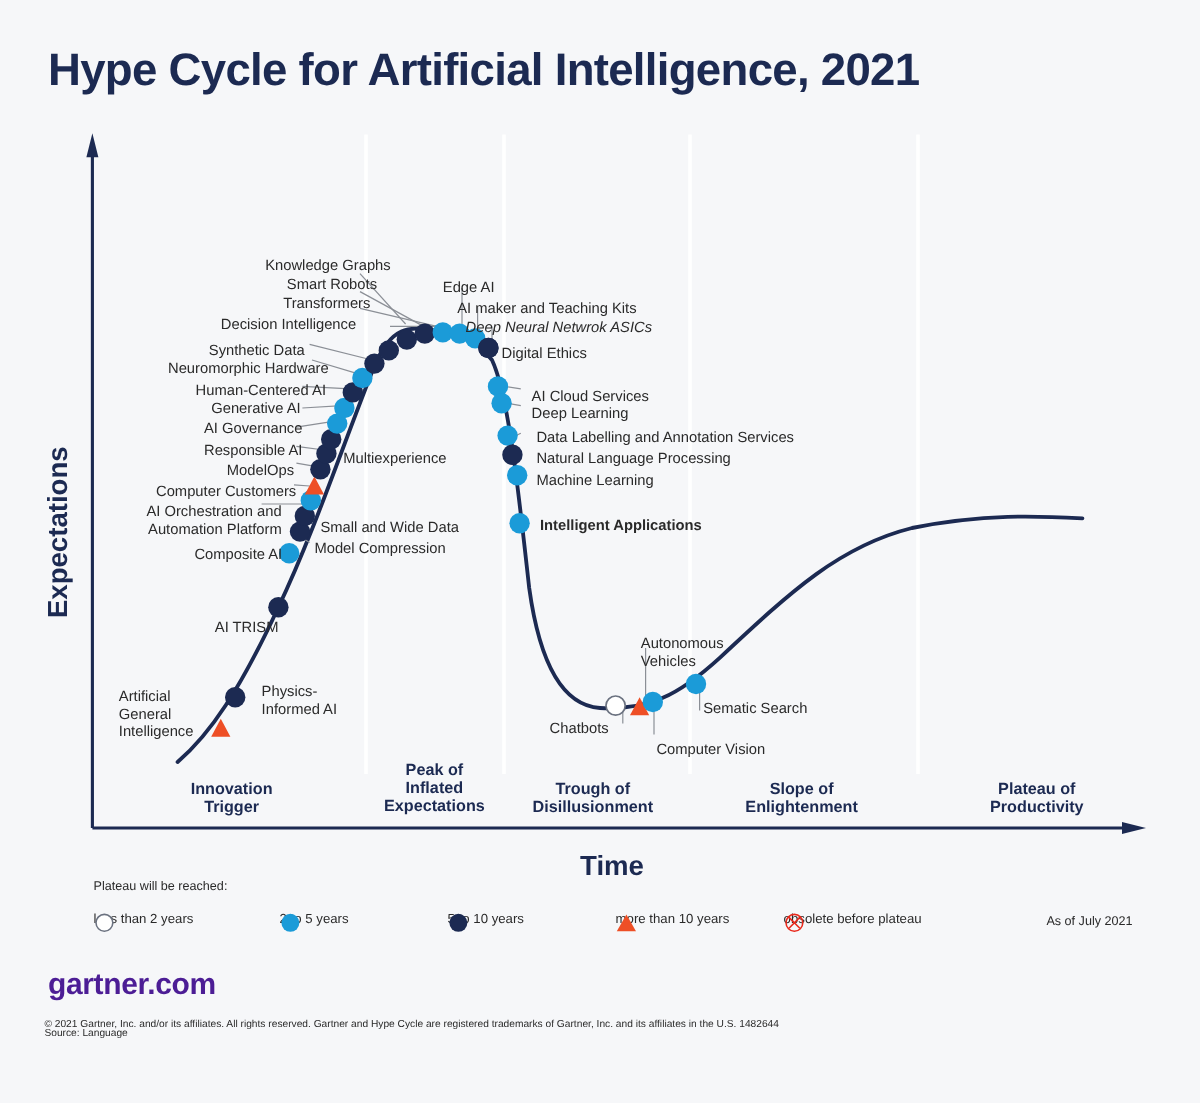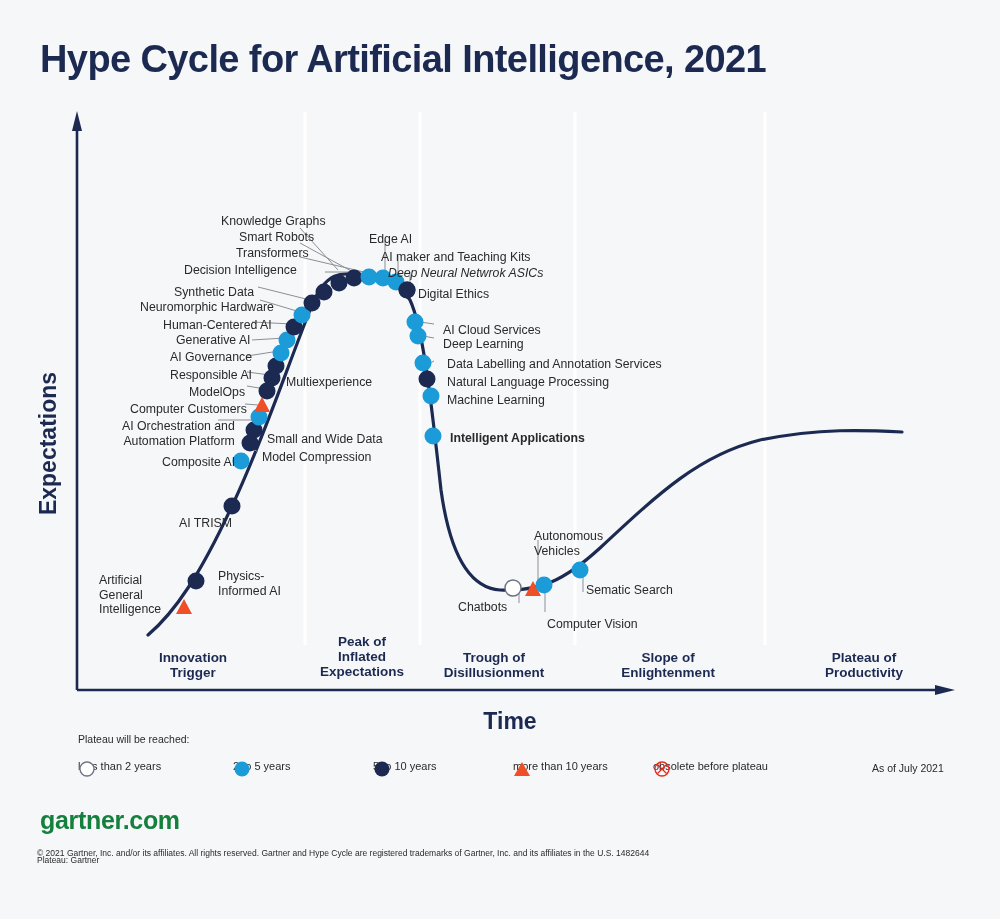--- a/index.html
+++ b/index.html
@@ -12,21 +12,21 @@
     overflow:hidden;
   }
   #chart-root{position:absolute;left:0;top:0;width:1000px;height:919px;}
   .title{
     position:absolute;left:40px;top:38px;
     font-size:38px;font-weight:bold;letter-spacing:-0.6px;
     color:#1c2a52;white-space:nowrap;
   }
   .gartner-com{
     position:absolute;left:40px;top:806px;
-    font-size:25px;font-weight:bold;color:#15803d;letter-spacing:-0.3px;
+    font-size:25px;font-weight:bold;color:#4c1d95;letter-spacing:-0.3px;
   }
   .source-line{
     position:absolute;left:37px;top:855px;
     font-size:8.5px;color:#2a2a2a;font-weight:normal;
   }
   .copyright-line{
     position:absolute;left:37px;top:848px;
     font-size:8.5px;color:#2a2a2a;
   }
   .logo{
@@ -323,16 +323,16 @@
           <circle cx="9" cy="9" r="7" fill="none" stroke="#e8291c" stroke-width="1.3"></circle>
           <line x1="4.5" y1="4.5" x2="13.5" y2="13.5" stroke="#e8291c" stroke-width="1.3"></line>
           <line x1="13.5" y1="4.5" x2="4.5" y2="13.5" stroke="#e8291c" stroke-width="1.3"></line>
         </svg>
         <span>obsolete before plateau</span>
       </div>
     </div>
   <div class="asof">As of July 2021</div>
 
   <div class="gartner-com">gartner.com</div>
-  <div class="source-line">Plateau: Gartner</div>
+  <div class="source-line">Source: Language</div>
   <div class="copyright-line">© 2021 Gartner, Inc. and/or its affiliates. All rights reserved. Gartner and Hype Cycle are registered trademarks of Gartner, Inc. and its affiliates in the U.S. 1482644</div>
 
 </div>
 
 </body></html>

